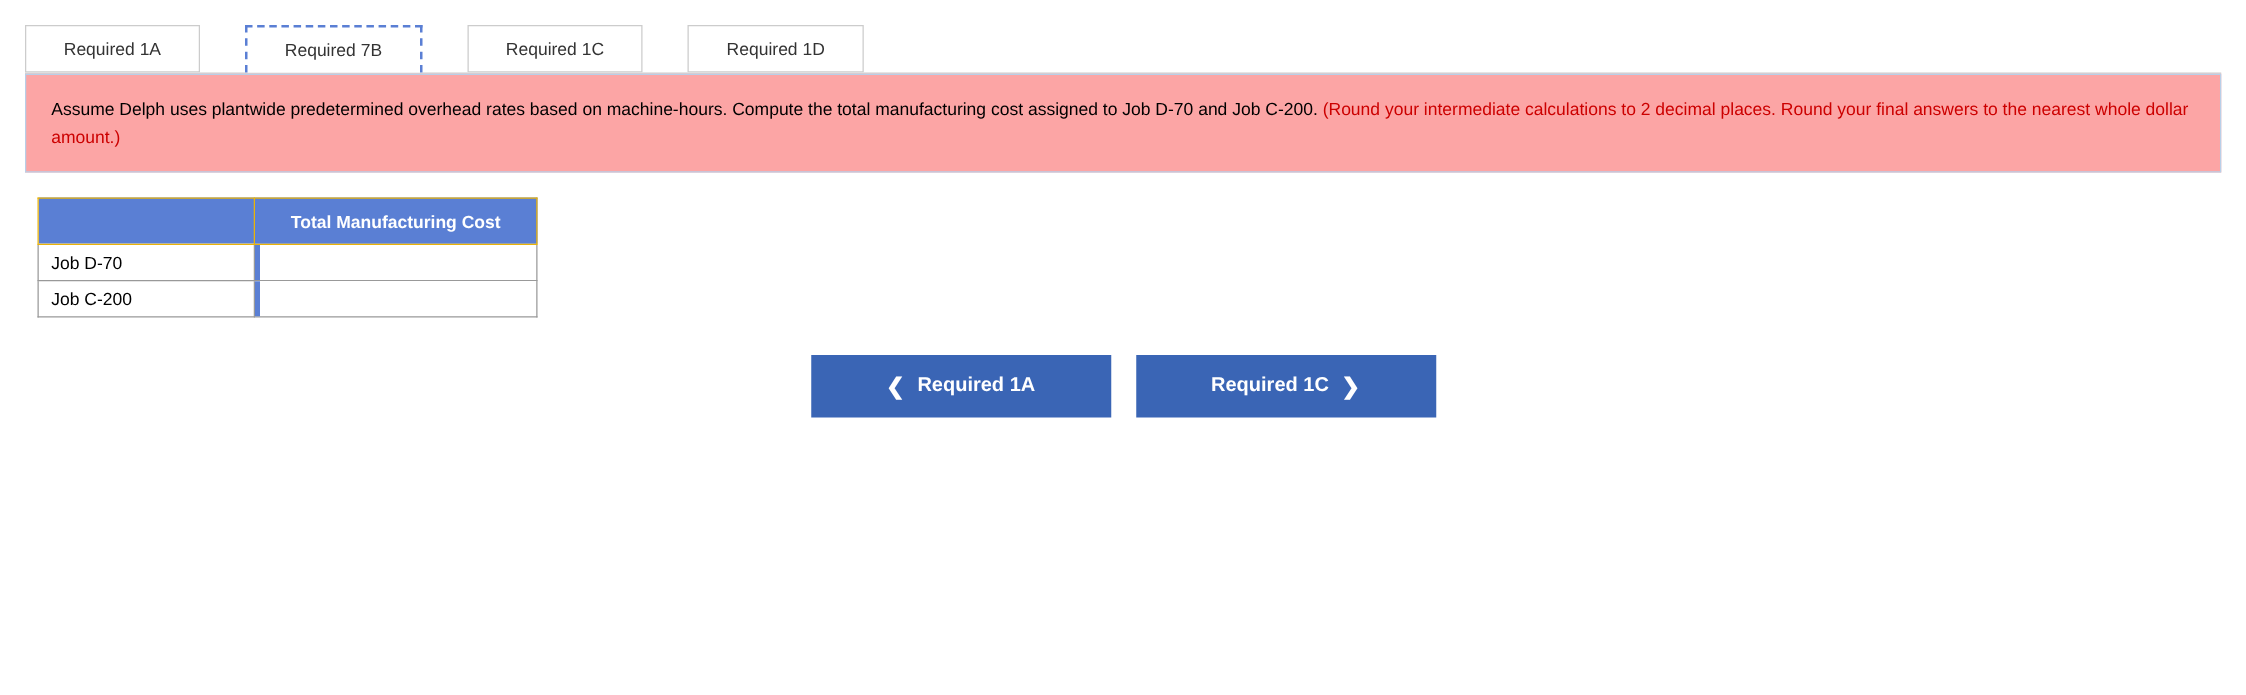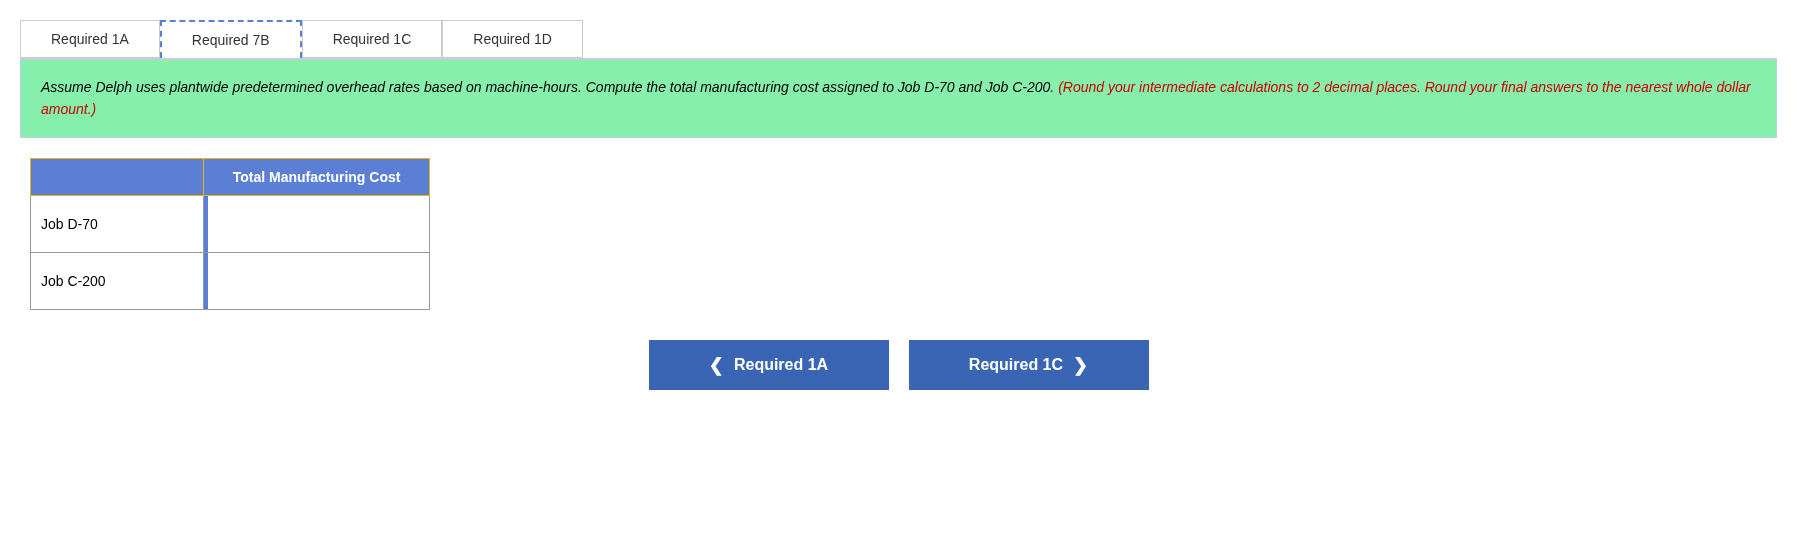--- a/index.html
+++ b/index.html
@@ -1,18 +1,19 @@
 <!DOCTYPE html>
 <html><head>
   <meta charset="utf-8">
   <style>
     * {
       box-sizing: border-box;
       margin: 0;
       padding: 0;
+      gap: 36px;
     }
 
     body {
       font-family: Arial, sans-serif;
       font-size: 14px;
       background: #fff;
       width: 1797px;
       min-height: 556px;
       padding: 20px;
     }
@@ -39,28 +40,27 @@
       border-bottom: none;
       font-weight: normal;
       background: #fff;
     }
 
     .tab:not(.active) {
       border: 1px solid #ccc;
     }
 
     .instruction-box {
-      background-color: #86efac;
+      background-color: #fca5a5;
       border: 1px solid #b8cfe8;
       padding: 16px 20px;
       margin-top: 0;
       font-size: 14px;
       color: #000;
       line-height: 1.6;
-      font-style: italic;
     }
 
     .instruction-box .red-text {
       color: #cc0000;
     }
 
     .table-section {
       margin-top: 20px;
       margin-left: 10px;
     }
@@ -75,21 +75,21 @@
       color: #fff;
       font-weight: bold;
       text-align: center;
       padding: 10px 20px;
       border: 1px solid #eab308;
       font-size: 14px;
     }
 
     .data-table td {
       border: 1px solid #999;
-      padding: 20px 10px;
+      padding: 6px 10px;
       font-size: 14px;
       background: #fff;
     }
 
     .data-table td.label-cell {
       min-width: 160px;
       color: #000;
     }
 
     .data-table td.input-cell {

